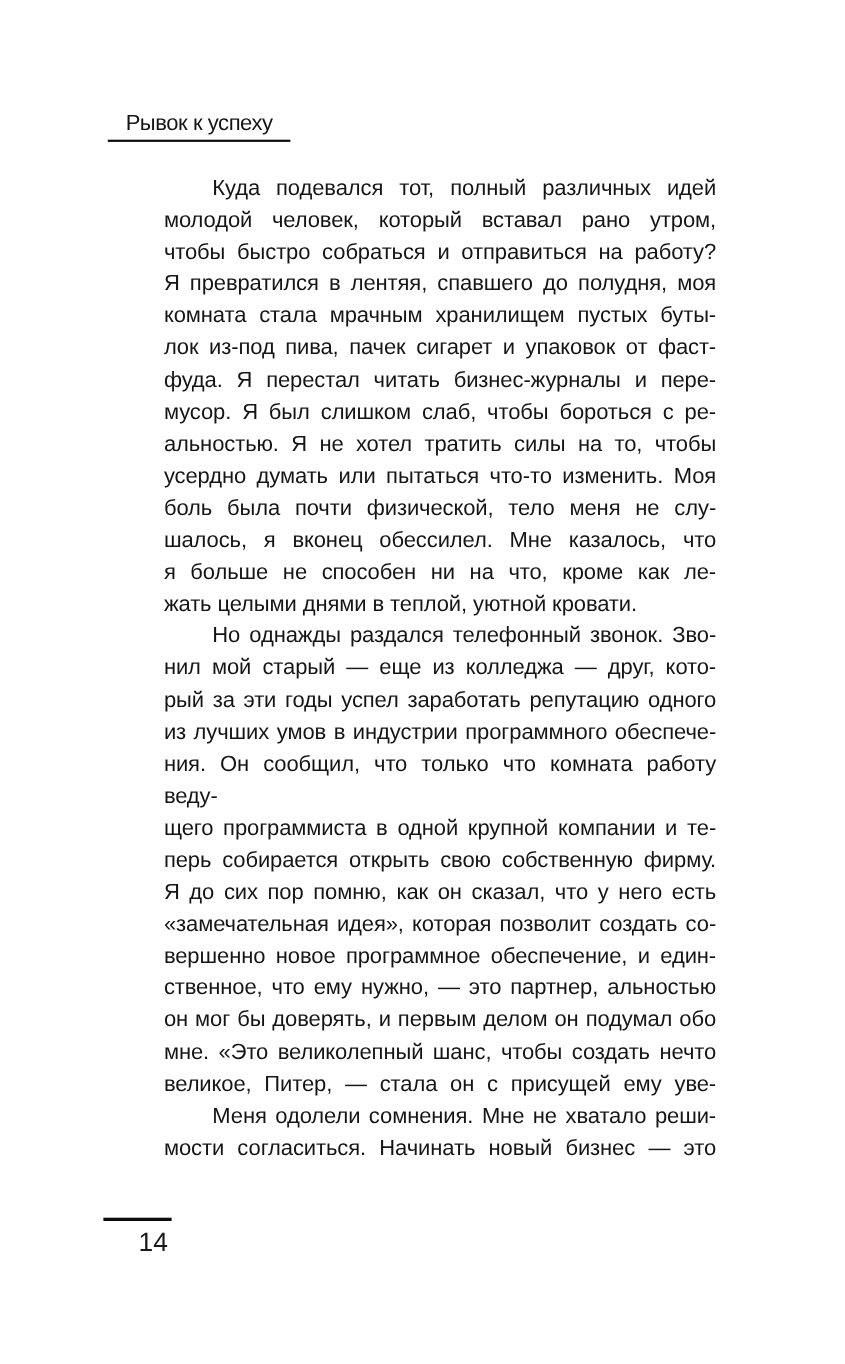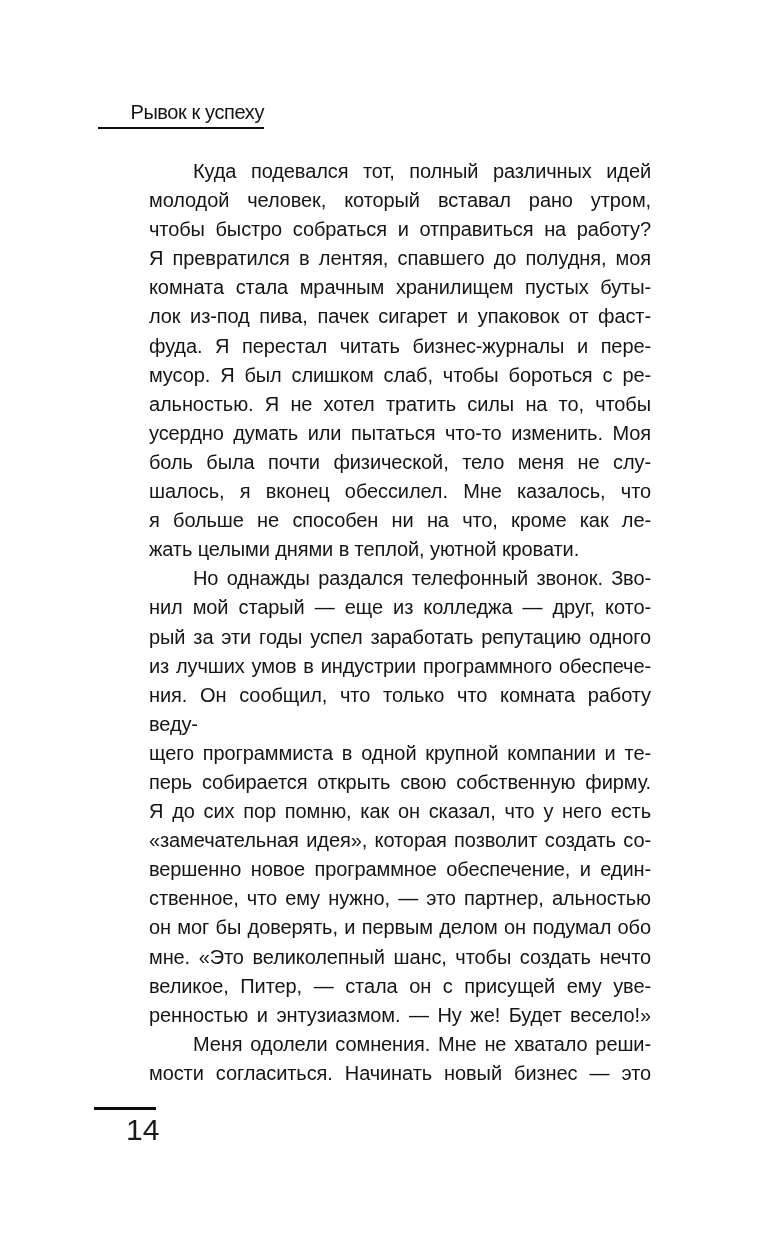--- a/index.html
+++ b/index.html
@@ -21,21 +21,21 @@
     background: #ffffff;
   }
   
   .running-head {
     position: absolute;
     left: 98px;
     top: 100px;
     width: 166px;
   }
   .head-title {
-    text-align: right;
+    text-align: center;
     font-size: 20px;
     line-height: 24px;
     letter-spacing: -0.4px;
     white-space: nowrap;
     color: #151515;
   }
   .head-rule {
     height: 0;
     border-top: 2.5px solid #0d0d0d;
     margin-top: 3px;
@@ -65,21 +65,21 @@
     left: 94px;
     top: 1107px;
     width: 62px;
     height: 0;
     border-top: 3px solid #0d0d0d;
   }
   .page-number {
     position: absolute;
     left: 126px;
     top: 1115px;
-    font-size: 30px;
+    font-size: 24px;
     line-height: 30px;
     color: #1a1a1a;
   }
 </style>
 </head>
 <body>
 
 <div class="page">
 
   <header class="running-head">
@@ -112,21 +112,20 @@
         <div class="line">ния. Он сообщил, что только что комната работу веду-</div>
         <div class="line">щего программиста в одной крупной компании и те-</div>
         <div class="line">перь собирается открыть свою собственную фирму.</div>
         <div class="line">Я до сих пор помню, как он сказал, что у него есть</div>
         <div class="line">«замечательная идея», которая позволит создать со-</div>
         <div class="line">вершенно новое программное обеспечение, и един-</div>
         <div class="line">ственное, что ему нужно, — это партнер, альностью</div>
         <div class="line">он мог бы доверять, и первым делом он подумал обо</div>
         <div class="line">мне. «Это великолепный шанс, чтобы создать нечто</div>
         <div class="line">великое, Питер, — стала он с присущей ему уве-</div>
-        <div class="line">ренностью и энтузиазмом. — Ну же! Будет весело!»</div>
       </div>
     <div class="para">
         <div class="line first">Меня одолели сомнения. Мне не хватало реши-</div>
         <div class="line">мости согласиться. Начинать новый бизнес — это</div>
       </div>
   </main>
 
   <div class="foot-rule"></div>
   <div class="page-number">14</div>
 

